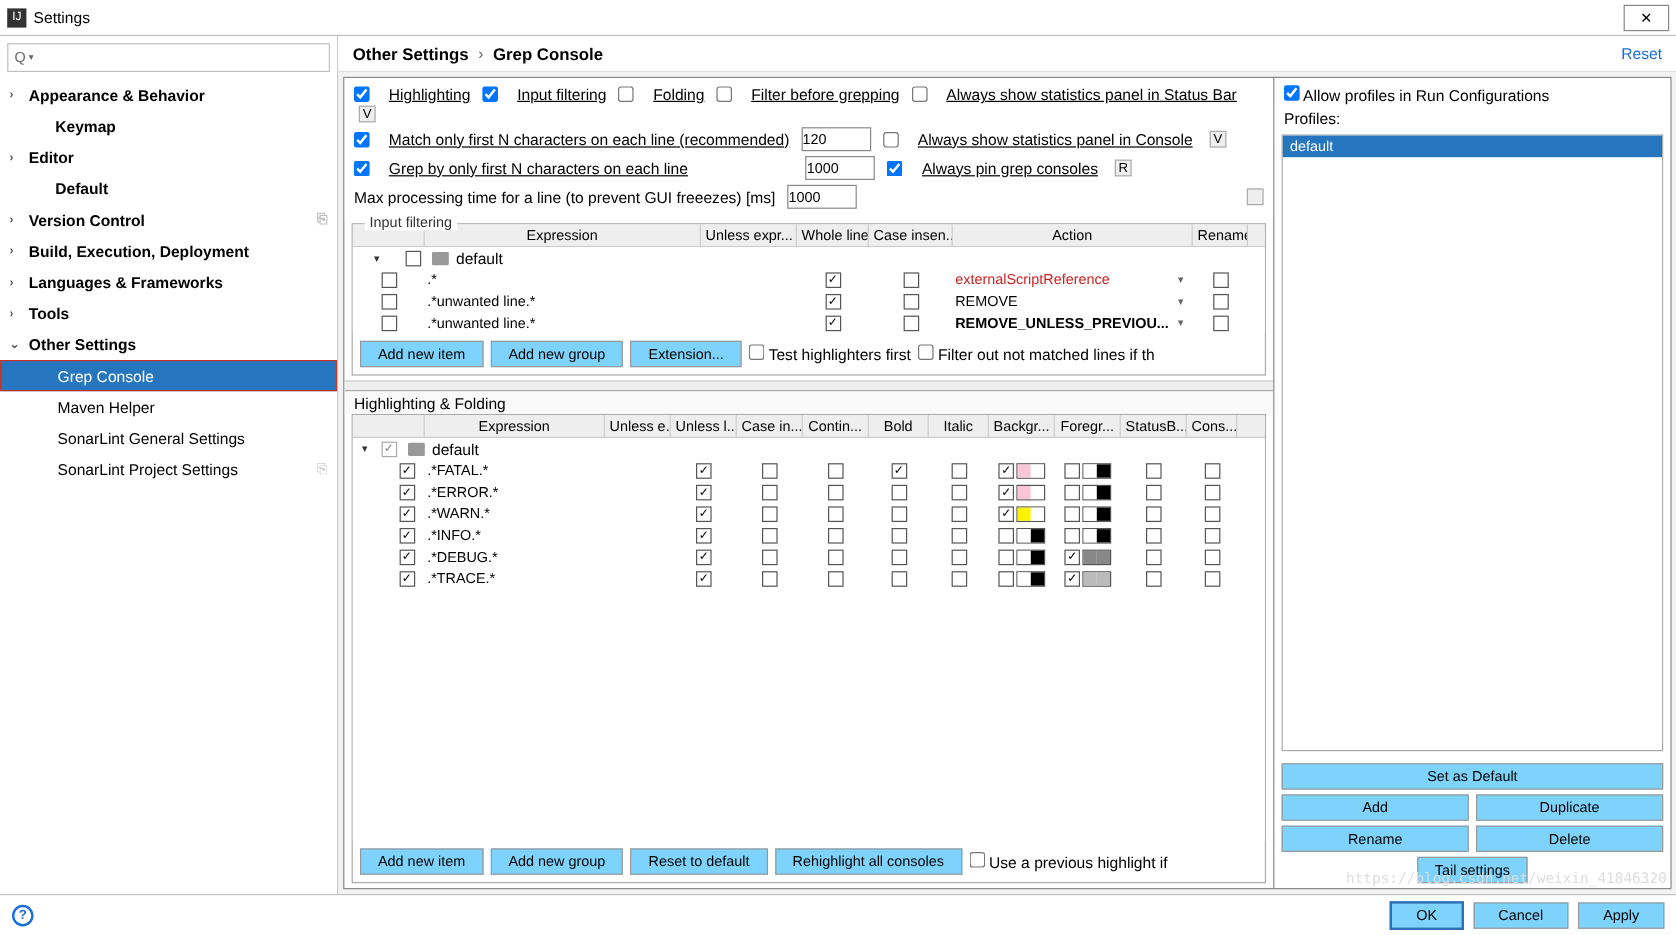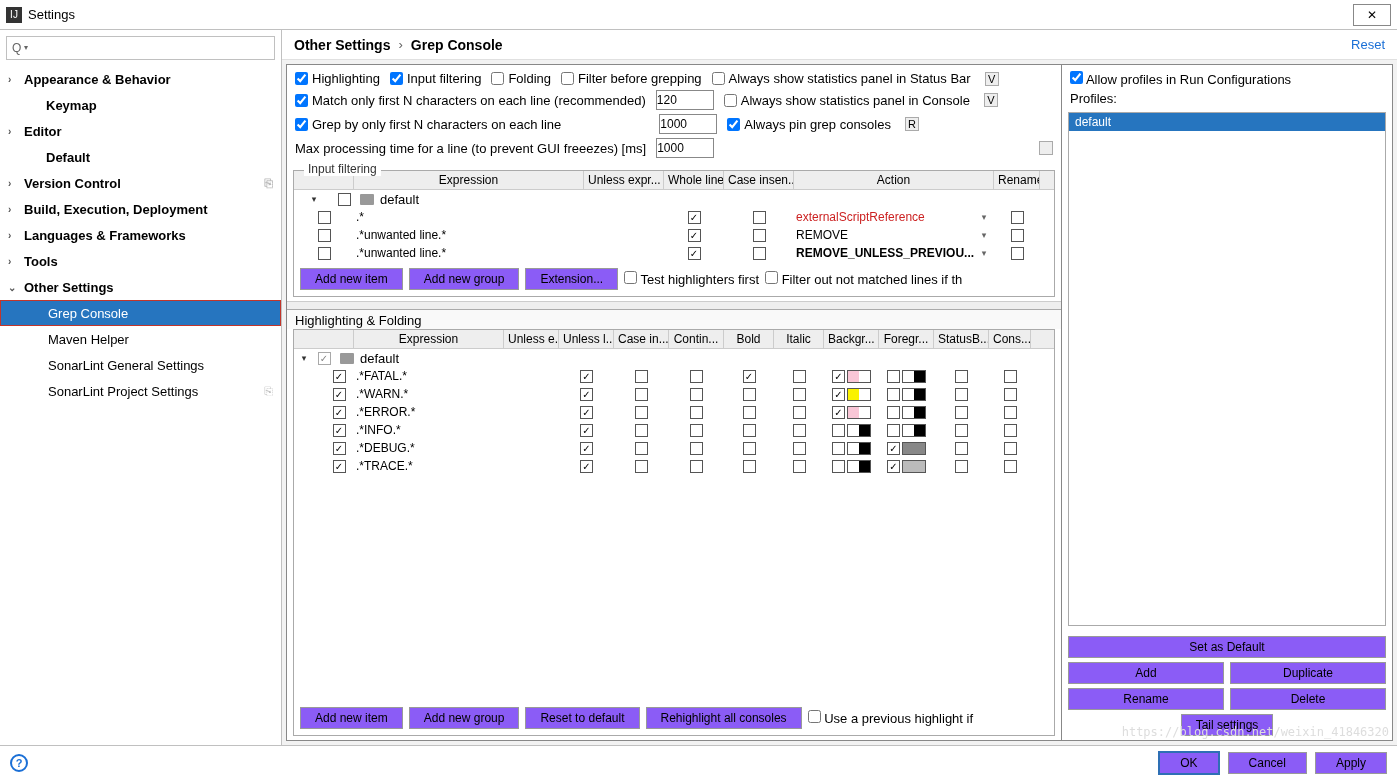--- a/index.html
+++ b/index.html
@@ -25,33 +25,33 @@
 .nav-item.highlight { outline: 1px solid #c2352a; outline-offset: -1px; }
 .nav-hint { margin-left: auto; color: #bbb; font-size: 11px; }
 .main { flex: 1; display: flex; flex-direction: column; background: #f2f2f2; }
 .breadcrumb-row { display: flex; align-items: center; height: 30px; padding: 0 12px; background: #fff; border-bottom: 1px solid #e0e0e0; }
 .breadcrumb-row .crumb { font-weight: bold; font-size: 14px; }
 .reset-link { margin-left: auto; color: #1a6fd6; cursor: pointer; font-size: 13px; }
 .panel-body { display: flex; flex: 1; overflow: hidden; border: 1px solid #888; margin: 4px; background: #fff; }
 .left-col { flex: 1; display: flex; flex-direction: column; border-right: 1px solid #888; overflow: hidden; }
 .top-opts { padding: 6px 8px; background: #fff; }
 .opt-row { display: flex; align-items: center; flex-wrap: wrap; gap: 2px 10px; margin-bottom: 4px; }
-.opt-row label { display: flex; align-items: center; gap: 4px; white-space: nowrap; }
+.opt-row label { display: flex; align-items: center; gap: 16px; white-space: nowrap; text-decoration: underline; }
 .num-input { width: 58px; height: 20px; border: 1px solid #888; font-size: 12px; padding: 0 0; text-align: left; }
 .fieldset { border: 1px solid #aaa; margin: 2px 6px 4px 6px; position: relative; }
 .fieldset-label { position: absolute; top: -9px; left: 10px; background: #fff; padding: 0 4px; font-size: 12px; color: #333; }
 .grid-head { display: flex; background: #eee; border-bottom: 1px solid #ccc; }
 .grid-head .col { border-right: 1px solid #ccc; padding: 2px 4px; font-size: 12px; text-align: center; white-space: nowrap; overflow: hidden; }
 .grid-body { background: #fff; }
 .grid-row { display: flex; height: 18px; align-items: center; }
 .grid-row .cell { font-size: 12px; padding: 0 2px; display: flex; align-items: center; justify-content: center; }
 .grid-row .cell.left { justify-content: flex-start; }
 .expr-tree-pad { width: 30px; display: flex; align-items: center; justify-content: center; gap: 2px; }
 .btn-row { display: flex; gap: 6px; align-items: center; padding: 6px; flex-wrap: nowrap; overflow: hidden; }
-.btn { background: #8b5cf6; border: 1px solid #999; padding: 3px 14px; font-size: 12px; cursor: pointer; white-space: nowrap; }
+.btn { background: #7dd3fc; border: 1px solid #999; padding: 3px 14px; font-size: 12px; cursor: pointer; white-space: nowrap; }
 .right-col { width: 330px; display: flex; flex-direction: column; }
 .right-top { padding: 6px 8px; }
 .profile-list { border: 1px solid #aaa; flex: 1; margin: 0 6px 6px 6px; background: #fff; }
 .profile-item { padding: 2px 6px; cursor: pointer; font-size: 12px; }
 .profile-item.selected { background: #2675BF; color: #fff; }
 .right-btns { padding: 4px 6px; display: flex; flex-direction: column; gap: 4px; }
 .right-btns .brow { display: flex; gap: 6px; }
 .right-btns .btn { flex: 1; text-align: center; }
 .bottom-bar { height: 34px; border-top: 1px solid #c0c0c0; display: flex; align-items: center; padding: 0 10px; gap: 8px; }
 .help-icon { width: 18px; height: 18px; border-radius: 50%; border: 2px solid #1a6fd6; color: #1a6fd6; display: flex; align-items: center; justify-content: center; font-size: 11px; font-weight: bold; }
@@ -389,20 +389,67 @@
                 </div>
                 <div class="cell" style="width: 42px;">
                   <span class="chk-off"></span>
                 </div>
               </div>
               <div class="grid-row">
                 <div class="cell" style="width: 30px;"></div>
                 <div class="cell" style="width: 30px;">
                   <span class="chk-on"></span>
                 </div>
+                <div class="cell left" style="width: 150px;">.*ERROR.*</div>
+                <div class="cell" style="width: 55px;"></div>
+                <div class="cell" style="width: 55px;">
+                  <span class="chk-on"></span>
+                </div>
+                <div class="cell" style="width: 55px;">
+                  <span class="chk-off"></span>
+                </div>
+                <div class="cell" style="width: 55px;">
+                  <span class="chk-off"></span>
+                </div>
+                <div class="cell" style="width: 50px;">
+                  <span class="chk-off"></span>
+                </div>
+                <div class="cell" style="width: 50px;">
+                  <span class="chk-off"></span>
+                </div>
+                <div class="cell" style="width: 55px;">
+                  <span style="display: flex; gap: 2px; align-items: center;">
+                    <span class="chk-on"></span>
+                    <span class="color-swatch">
+                      <span class="half" style="background: rgb(249, 198, 214);"></span>
+                      <span class="half" style="background: rgb(255, 255, 255);"></span>
+                    </span>
+                  </span>
+                </div>
+                <div class="cell" style="width: 55px;">
+                  <span style="display: flex; gap: 2px; align-items: center;">
+                    <span class="chk-off"></span>
+                    <span class="color-swatch">
+                      <span class="half" style="background: rgb(255, 255, 255);"></span>
+                      <span class="half" style="background: rgb(0, 0, 0);"></span>
+                    </span>
+                  </span>
+                </div>
+                <div class="cell" style="width: 55px;">
+                  <span class="chk-off"></span>
+                </div>
+                <div class="cell" style="width: 42px;">
+                  <span class="chk-off"></span>
+                </div>
+              </div>
+              <div class="grid-row">
+                <div class="cell" style="width: 30px;"></div>
+                <div class="cell" style="width: 30px;">
+                  <span class="chk-on"></span>
+                </div>
                 <div class="cell left" style="width: 150px;">.*WARN.*</div>
                 <div class="cell" style="width: 55px;"></div>
                 <div class="cell" style="width: 55px;">
                   <span class="chk-on"></span>
                 </div>
                 <div class="cell" style="width: 55px;">
                   <span class="chk-off"></span>
                 </div>
                 <div class="cell" style="width: 55px;">
                   <span class="chk-off"></span>
@@ -411,67 +458,20 @@
                   <span class="chk-off"></span>
                 </div>
                 <div class="cell" style="width: 50px;">
                   <span class="chk-off"></span>
                 </div>
                 <div class="cell" style="width: 55px;">
                   <span style="display: flex; gap: 2px; align-items: center;">
                     <span class="chk-on"></span>
                     <span class="color-swatch">
                       <span class="half" style="background: rgb(250, 242, 0);"></span>
-                      <span class="half" style="background: rgb(255, 255, 255);"></span>
-                    </span>
-                  </span>
-                </div>
-                <div class="cell" style="width: 55px;">
-                  <span style="display: flex; gap: 2px; align-items: center;">
-                    <span class="chk-off"></span>
-                    <span class="color-swatch">
-                      <span class="half" style="background: rgb(255, 255, 255);"></span>
-                      <span class="half" style="background: rgb(0, 0, 0);"></span>
-                    </span>
-                  </span>
-                </div>
-                <div class="cell" style="width: 55px;">
-                  <span class="chk-off"></span>
-                </div>
-                <div class="cell" style="width: 42px;">
-                  <span class="chk-off"></span>
-                </div>
-              </div>
-              <div class="grid-row">
-                <div class="cell" style="width: 30px;"></div>
-                <div class="cell" style="width: 30px;">
-                  <span class="chk-on"></span>
-                </div>
-                <div class="cell left" style="width: 150px;">.*ERROR.*</div>
-                <div class="cell" style="width: 55px;"></div>
-                <div class="cell" style="width: 55px;">
-                  <span class="chk-on"></span>
-                </div>
-                <div class="cell" style="width: 55px;">
-                  <span class="chk-off"></span>
-                </div>
-                <div class="cell" style="width: 55px;">
-                  <span class="chk-off"></span>
-                </div>
-                <div class="cell" style="width: 50px;">
-                  <span class="chk-off"></span>
-                </div>
-                <div class="cell" style="width: 50px;">
-                  <span class="chk-off"></span>
-                </div>
-                <div class="cell" style="width: 55px;">
-                  <span style="display: flex; gap: 2px; align-items: center;">
-                    <span class="chk-on"></span>
-                    <span class="color-swatch">
-                      <span class="half" style="background: rgb(249, 198, 214);"></span>
                       <span class="half" style="background: rgb(255, 255, 255);"></span>
                     </span>
                   </span>
                 </div>
                 <div class="cell" style="width: 55px;">
                   <span style="display: flex; gap: 2px; align-items: center;">
                     <span class="chk-off"></span>
                     <span class="color-swatch">
                       <span class="half" style="background: rgb(255, 255, 255);"></span>
                       <span class="half" style="background: rgb(0, 0, 0);"></span>

